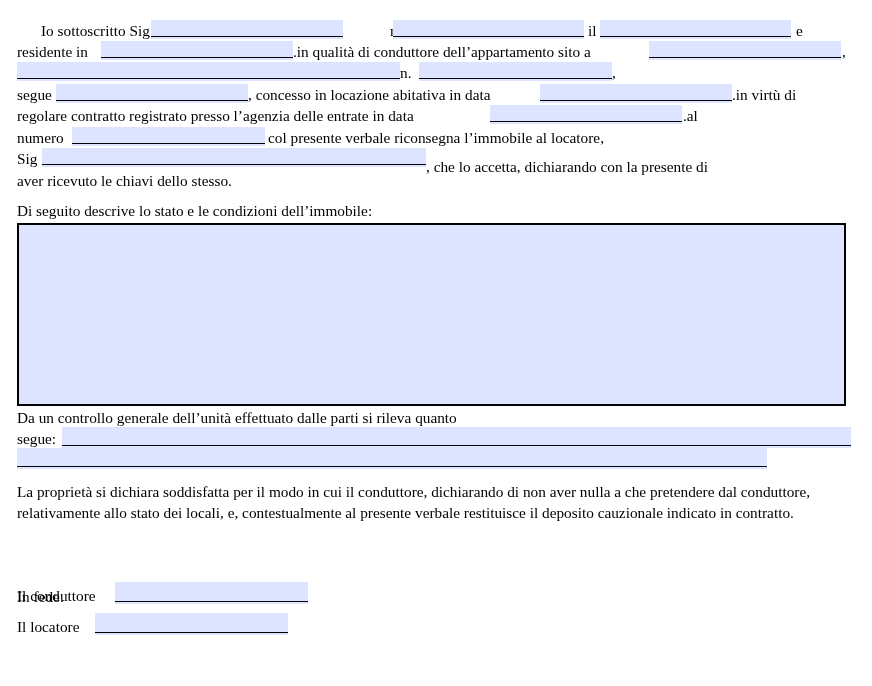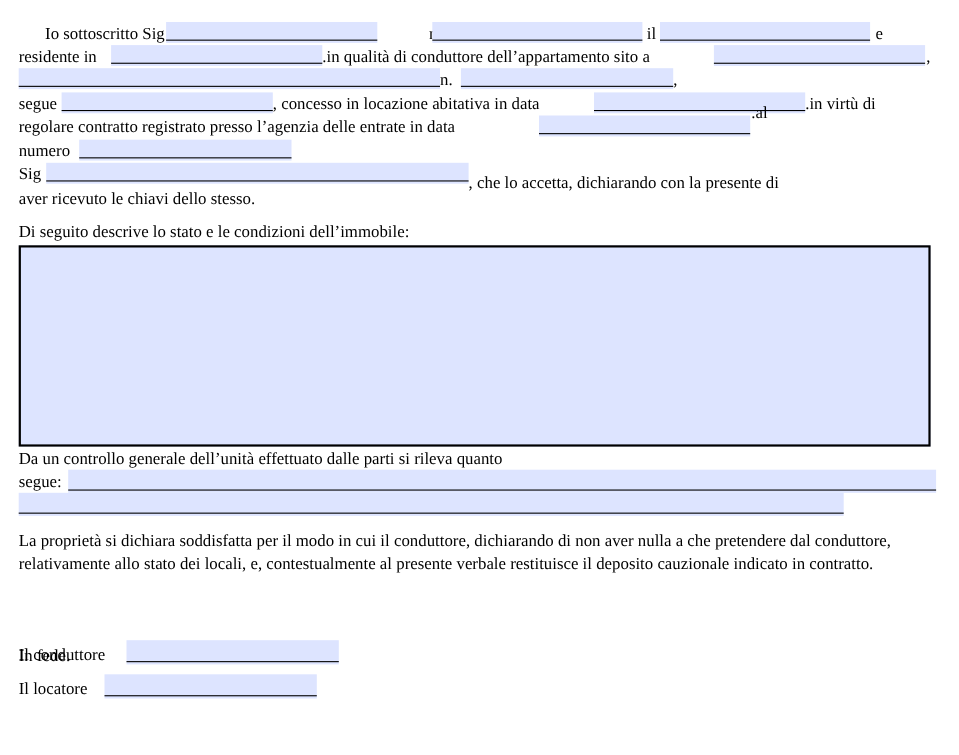--- a/index.html
+++ b/index.html
@@ -103,26 +103,27 @@
   <span class="txt" style="left:248px; top:86px;">, concesso in locazione abitativa in data</span>
   <div class="field" style="left:540px; top:84px; width:192px;">
       <div class="ul"></div>
     </div>
   <span class="txt" style="left:732px; top:86px;">.in virtù di</span>
 
   <span class="txt" style="left:17px; top:107px;">regolare contratto registrato presso l’agenzia delle entrate in data</span>
   <div class="field" style="left:490px; top:105px; width:192px;">
       <div class="ul"></div>
     </div>
-  <span class="txt" style="left:683px; top:94px;">.al</span>
+  <span class="txt" style="left:683px; top:107px;">.al</span>
 
   <span class="txt" style="left:17px; top:129px;">numero</span>
   <div class="field" style="left:72px; top:127px; width:193px;">
       <div class="ul"></div>
     </div>
+  <span class="txt" style="left:268px; top:129px;">col presente verbale riconsegna l’immobile al locatore,</span>
 
   <span class="txt" style="left:17px; top:150px;text-align:right;">Sig</span>
   <div class="field" style="left:42px; top:148px; width:384px;">
       <div class="ul"></div>
     </div>
   <span class="txt" style="left:426px; top:158px;">, che lo accetta, dichiarando con la presente di</span>
 
   <span class="txt" style="left:17px; top:172px;">aver ricevuto le chiavi dello stesso.</span>
 
   <span class="txt" style="left:17px; top:202px;">Di seguito descrive lo stato e le condizioni dell’immobile:</span>

